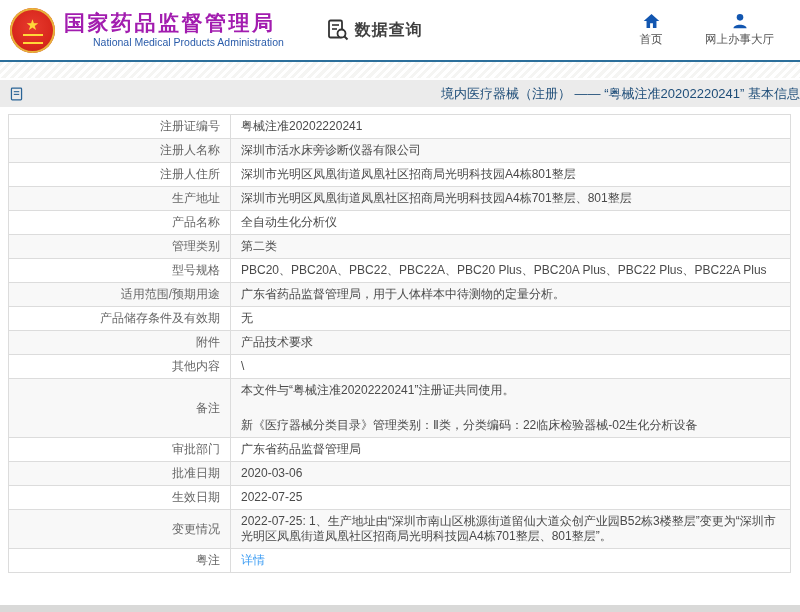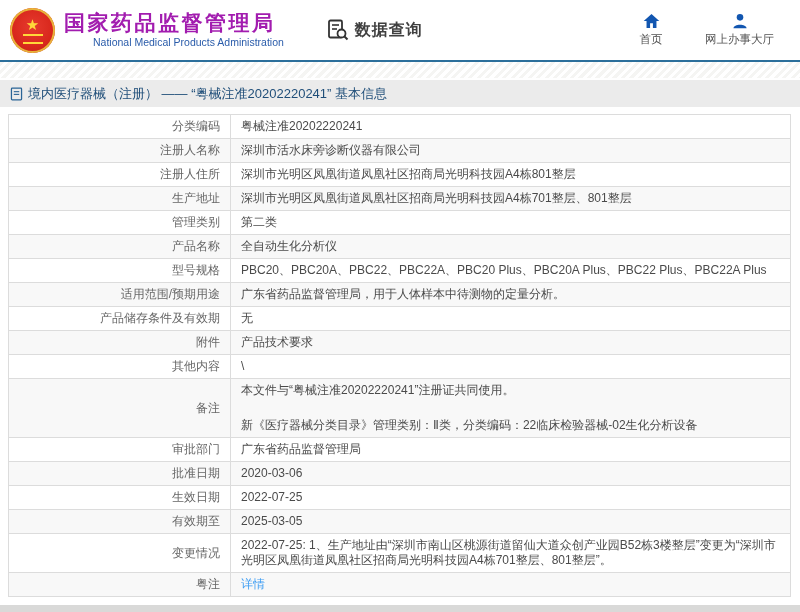--- a/index.html
+++ b/index.html
@@ -66,20 +66,21 @@
     background: repeating-linear-gradient(135deg, #f5f5f3 0px, #f5f5f3 3px, #ffffff 3px, #ffffff 6px);
   }
 
   
   .breadcrumb-bar {
     height: 27px;
     background: #ebebeb;
     display: flex; align-items: center;
     padding-left: 10px;
     margin-top: 2px;
+    justify-content: space-between;
   }
   .breadcrumb-bar svg { margin-right: 5px; }
   .breadcrumb-text { font-size: 13px; color: #1f4e79; }
 
   
   .table-wrap { padding: 7px 9px 0 8px; }
   table.info-table {
     width: 100%;
     border-collapse: collapse;
     table-layout: fixed;
@@ -163,47 +164,47 @@
     <line x1="4.5" y1="6" x2="11.5" y2="6" stroke="#2a6496" stroke-width="1.4"></line>
     <line x1="4.5" y1="9.5" x2="11.5" y2="9.5" stroke="#2a6496" stroke-width="1.4"></line>
   </svg>
   <span class="breadcrumb-text">境内医疗器械（注册） —— “粤械注准20202220241” 基本信息</span>
 </div>
 
 <div class="table-wrap">
   <table class="info-table">
     <tbody>
   <tr>
-    <td class="label-cell">分类编码</td>
+    <td class="label-cell">注册证编号</td>
     <td class="value-cell">粤械注准20202220241</td>
   </tr>
 
   <tr>
     <td class="label-cell">注册人名称</td>
     <td class="value-cell">深圳市活水床旁诊断仪器有限公司</td>
   </tr>
 
   <tr>
     <td class="label-cell">注册人住所</td>
     <td class="value-cell">深圳市光明区凤凰街道凤凰社区招商局光明科技园A4栋801整层</td>
   </tr>
 
   <tr>
     <td class="label-cell">生产地址</td>
     <td class="value-cell">深圳市光明区凤凰街道凤凰社区招商局光明科技园A4栋701整层、801整层</td>
   </tr>
 
   <tr>
+    <td class="label-cell">产品名称</td>
+    <td class="value-cell">全自动生化分析仪</td>
+  </tr>
+
+  <tr>
     <td class="label-cell">管理类别</td>
     <td class="value-cell">第二类</td>
-  </tr>
-
-  <tr>
-    <td class="label-cell">产品名称</td>
-    <td class="value-cell">全自动生化分析仪</td>
   </tr>
 
   <tr>
     <td class="label-cell">型号规格</td>
     <td class="value-cell">PBC20、PBC20A、PBC22、PBC22A、PBC20 Plus、PBC20A Plus、PBC22 Plus、PBC22A Plus</td>
   </tr>
 
 
   <tr>
     <td class="label-cell">适用范围/预期用途</td>
@@ -241,24 +242,20 @@
   <tr>
     <td class="label-cell">批准日期</td>
     <td class="value-cell">2020-03-06</td>
   </tr>
 
   <tr>
     <td class="label-cell">生效日期</td>
     <td class="value-cell">2022-07-25</td>
   </tr>
 
-  <tr>
-    <td class="label-cell">有效期至</td>
-    <td class="value-cell">2025-03-05</td>
-  </tr>
 
   <tr>
     <td class="label-cell">变更情况</td>
     <td class="value-cell">2022-07-25: 1、生产地址由“深圳市南山区桃源街道留仙大道众创产业园B52栋3楼整层”变更为“深圳市光明区凤凰街道凤凰社区招商局光明科技园A4栋701整层、801整层”。</td>
   </tr>
 
   <tr>
     <td class="label-cell">粤注</td>
     <td class="value-cell"><a class="detail-link">详情</a></td>
   </tr>

